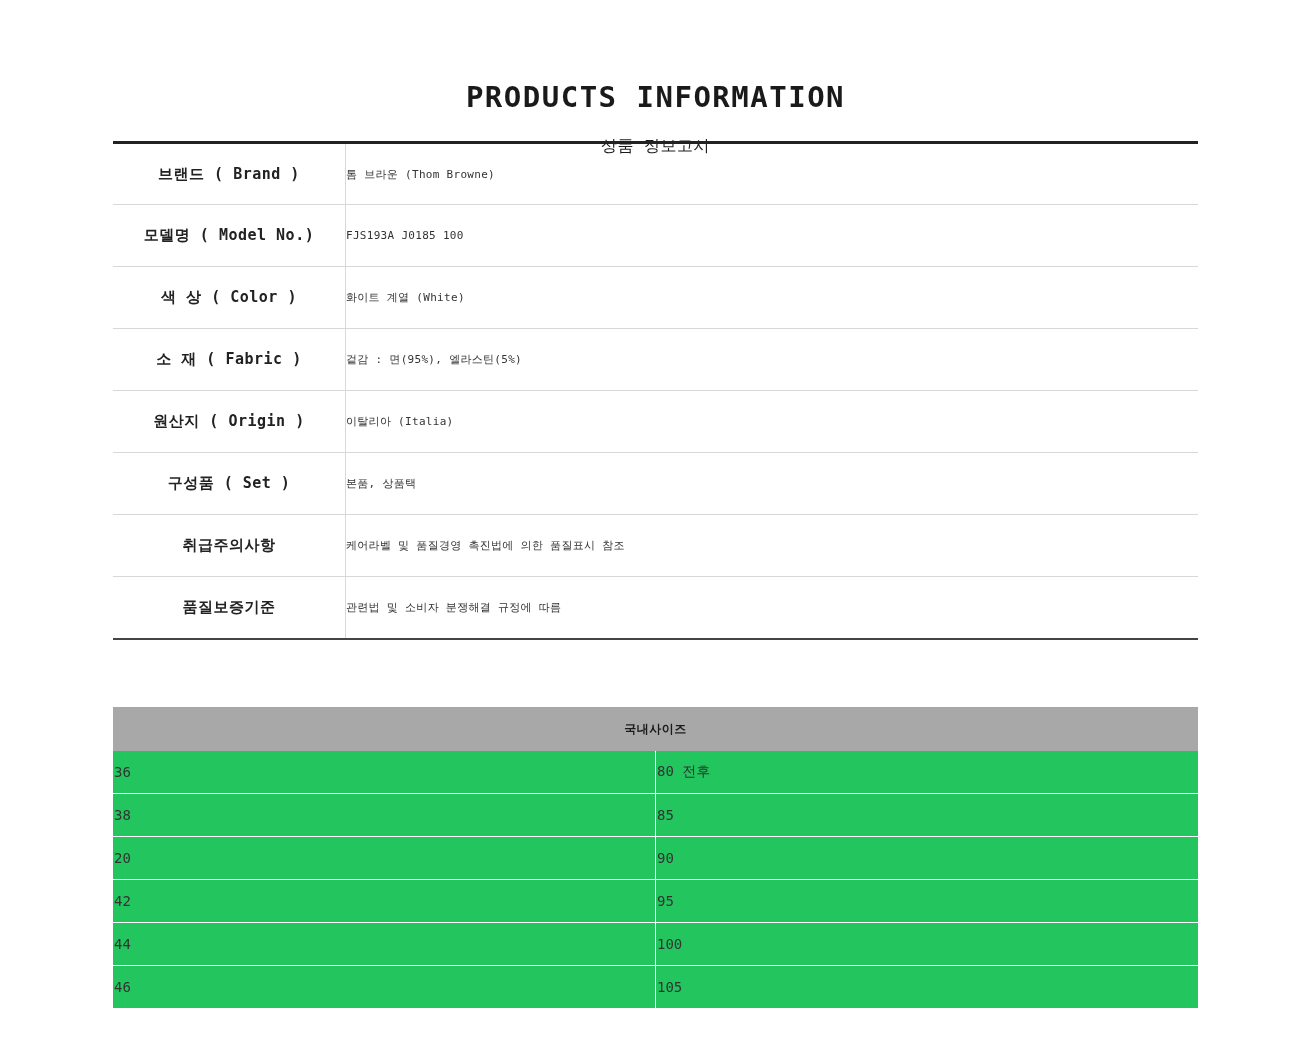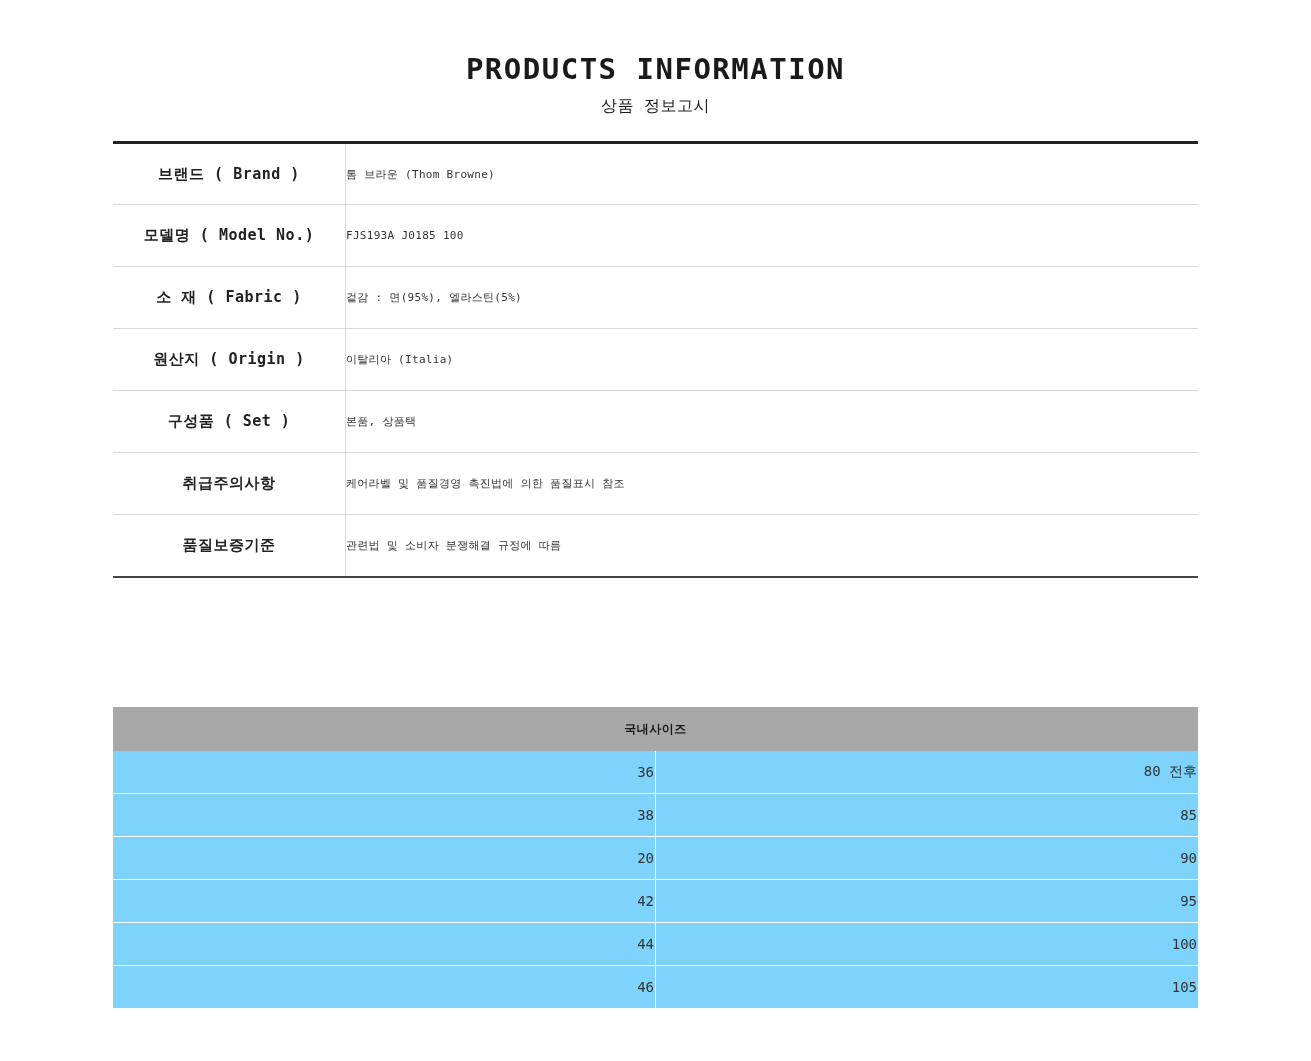--- a/index.html
+++ b/index.html
@@ -15,36 +15,36 @@
     position: relative;
     overflow: hidden;
   }
   .page {
     width: 1311px;
     height: 1061px;
     position: relative;
   }
   .title-block {
     text-align: center;
-    padding-top: 52px;
+    padding-top: 80px;
   }
   .main-title {
     font-family: "DejaVu Sans Mono", monospace;
     font-size: 29px;
     font-weight: bold;
     letter-spacing: 1.5px;
     color: #1a1a1a;
     margin: 0;
   }
   .sub-title {
     font-family: "DejaVu Sans Mono", monospace;
     font-size: 16px;
     font-weight: normal;
     color: #1a1a1a;
-    margin: 10px 0 0 0;
+    margin: 22px 0 0 0;
     letter-spacing: 0.5px;
   }
 
   
   .info-table {
     position: absolute;
     left: 113px;
     top: 141px;
     width: 1085px;
     border-collapse: collapse;
@@ -92,22 +92,22 @@
     font-size: 12px;
     font-weight: bold;
     height: 42px;
     letter-spacing: 0.5px;
     border: none;
   }
   .size-table td {
     height: 40px;
     font-size: 14px;
     color: #333333;
-    text-align: right;
-    background: #7dd3fc;
+    text-align: left;
+    background: #22c55e;
     border-bottom: 1px solid #ffffff;
   }
   .size-table td.col-a {
     width: 50%;
     border-right: 1px solid #ffffff;
   }
   .size-table td.col-b {
     width: 50%;
   }
   .size-table tr:last-child td {
@@ -128,20 +128,24 @@
     <tbody>
       <tr>
         <td class="info-label">브랜드 ( Brand )</td>
         <td class="info-value">톰 브라운 (Thom Browne)</td>
       </tr>
       <tr>
         <td class="info-label">모델명 ( Model No.)</td>
         <td class="info-value">FJS193A J0185 100</td>
       </tr>
       <tr>
+        <td class="info-label">색  상 ( Color )</td>
+        <td class="info-value">화이트 계열 (White)</td>
+      </tr>
+      <tr>
         <td class="info-label">소  재 ( Fabric )</td>
         <td class="info-value">겉감 : 면(95%), 엘라스틴(5%)</td>
       </tr>
       <tr>
         <td class="info-label">원산지 ( Origin )</td>
         <td class="info-value">이탈리아 (Italia)</td>
       </tr>
       <tr>
         <td class="info-label">구성품 ( Set )</td>
         <td class="info-value">본품, 상품택</td>

